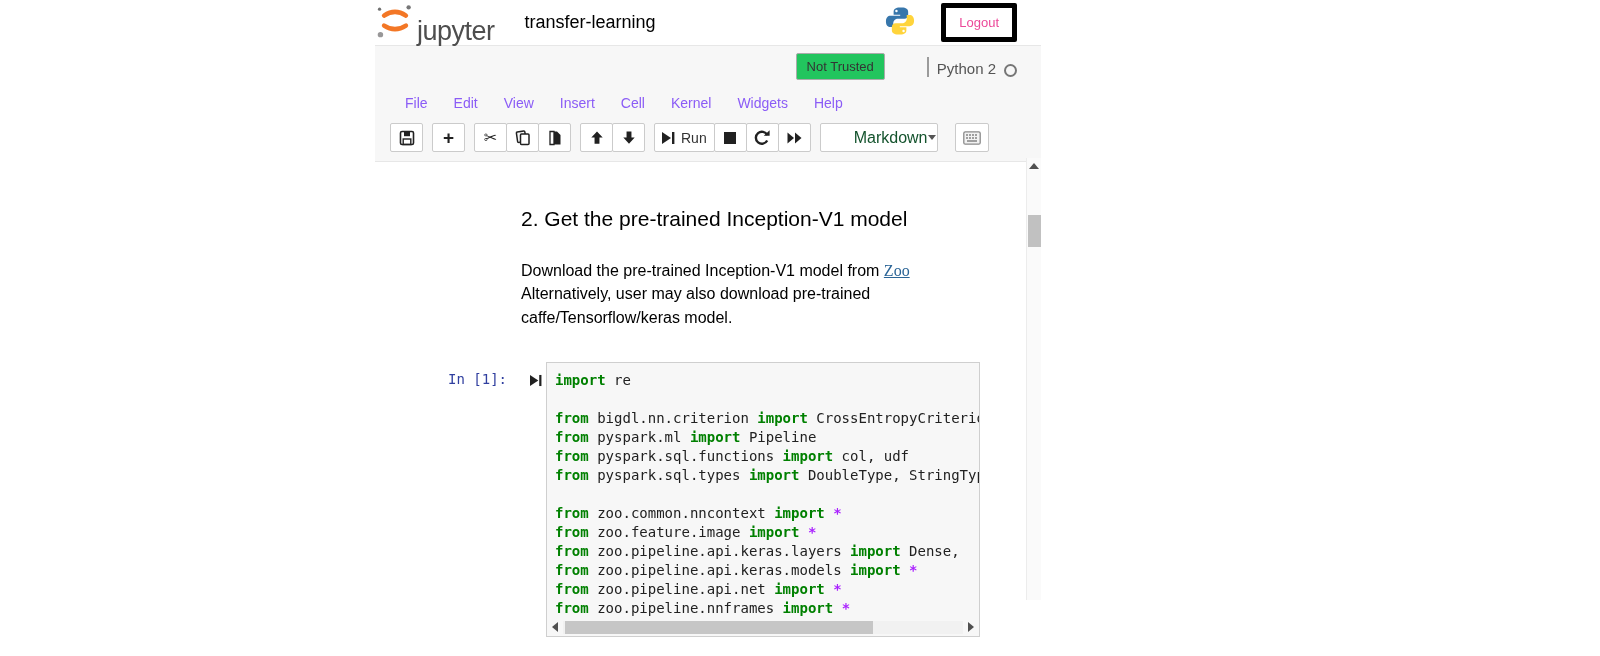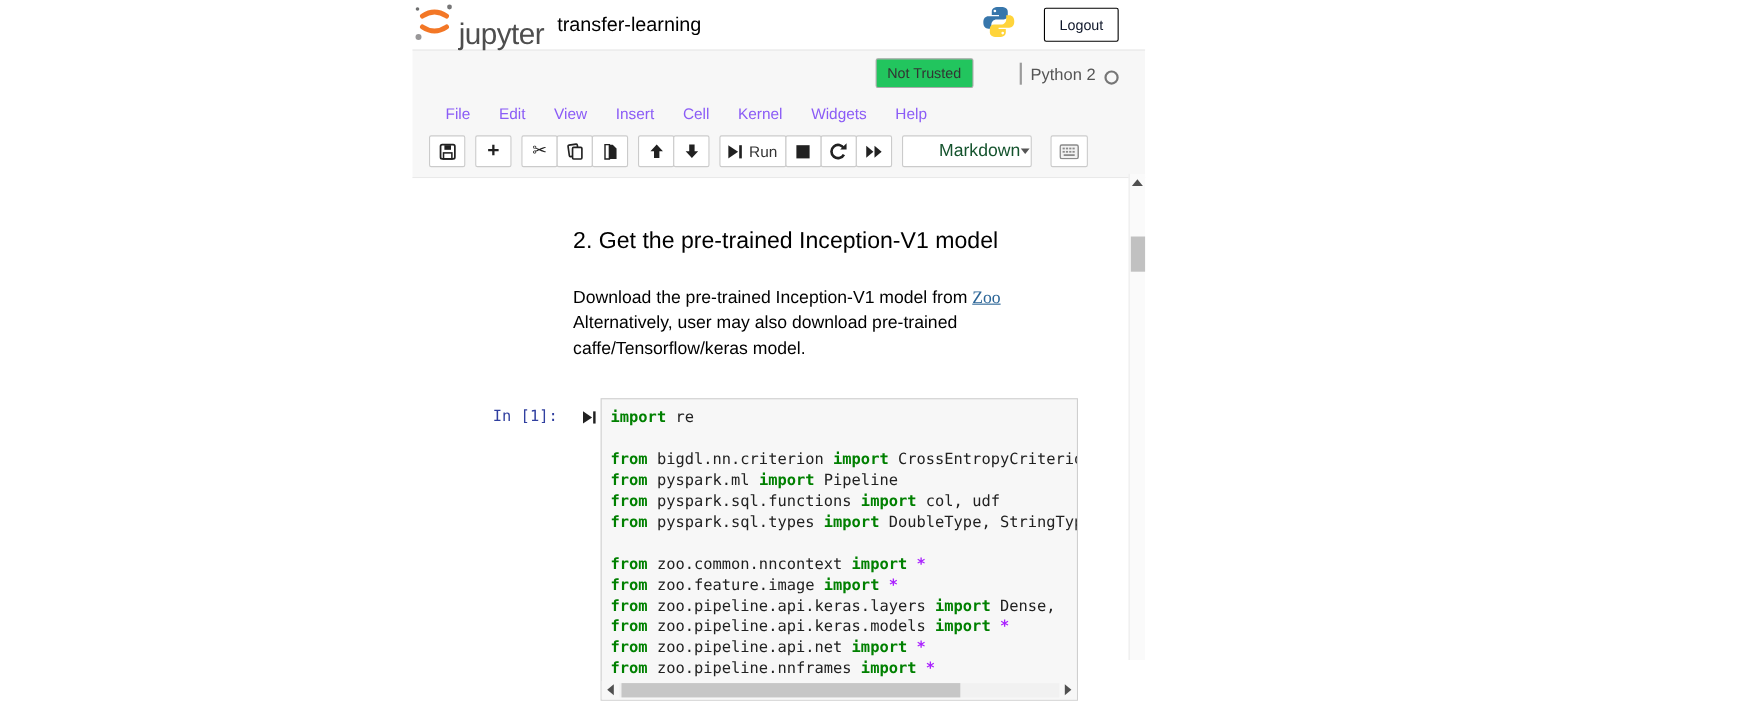--- a/index.html
+++ b/index.html
@@ -4,25 +4,25 @@
 <style>
   * { box-sizing: border-box; margin: 0; padding: 0; }
   html,body { background:#fff; width:1600px; height:656px; overflow:hidden;
               font-family:"Liberation Sans", sans-serif; }
   .app { position:relative; width:666px; margin-left:375px; height:600px; background:#fff; }
 
   
   .header { height:45px; display:flex; align-items:center; background:#fff; }
   .logo { display:flex; align-items:flex-end; cursor:pointer; }
   .logo-text { font-size:27px; color:#4e4e4e; letter-spacing:-0.5px; line-height:1; margin-left:2px; }
-  .nb-title { margin-left:12px; font-size:18px; color:#000; }
+  .nb-title { margin-left:30px; font-size:18px; color:#000; }
   .spacer { flex:1; }
   .py-logo { margin-right:26px; }
-  .logout-btn { margin-right:24px; background:#fff; border:1px solid #000000; border-radius:2px;
-                padding:7px 13px; font-size:13px; color:#0f172a; cursor:pointer; font-family:inherit; }
+  .logout-btn { margin-right:24px; background:#fff; border:5px solid #000000; border-radius:2px;
+                padding:7px 13px; font-size:13px; color:#ec4899; cursor:pointer; font-family:inherit; }
 
   
   .panel { background:#f7f7f7; border-top:1px solid #e7e7e7; border-bottom:1px solid #e7e7e7; }
   .status-row { height:41px; display:flex; align-items:center; justify-content:flex-end; }
   .trust-badge { background:#22c55e; border:1px solid #ababab; border-radius:2px; padding:5px 10px;
                  font-size:13px; color:#333;text-align:center; }
   .kernel-group { display:flex; align-items:flex-end; margin-left:42px; margin-right:24px; }
   .kernel-sep { width:2px; height:20px; background:#9b9b9b; margin-right:8px; }
   .kernel-name { font-size:15px; color:#555; margin-right:8px; }
   .kernel-circle { width:13px; height:13px; border:2px solid #767676; border-radius:50%; }

